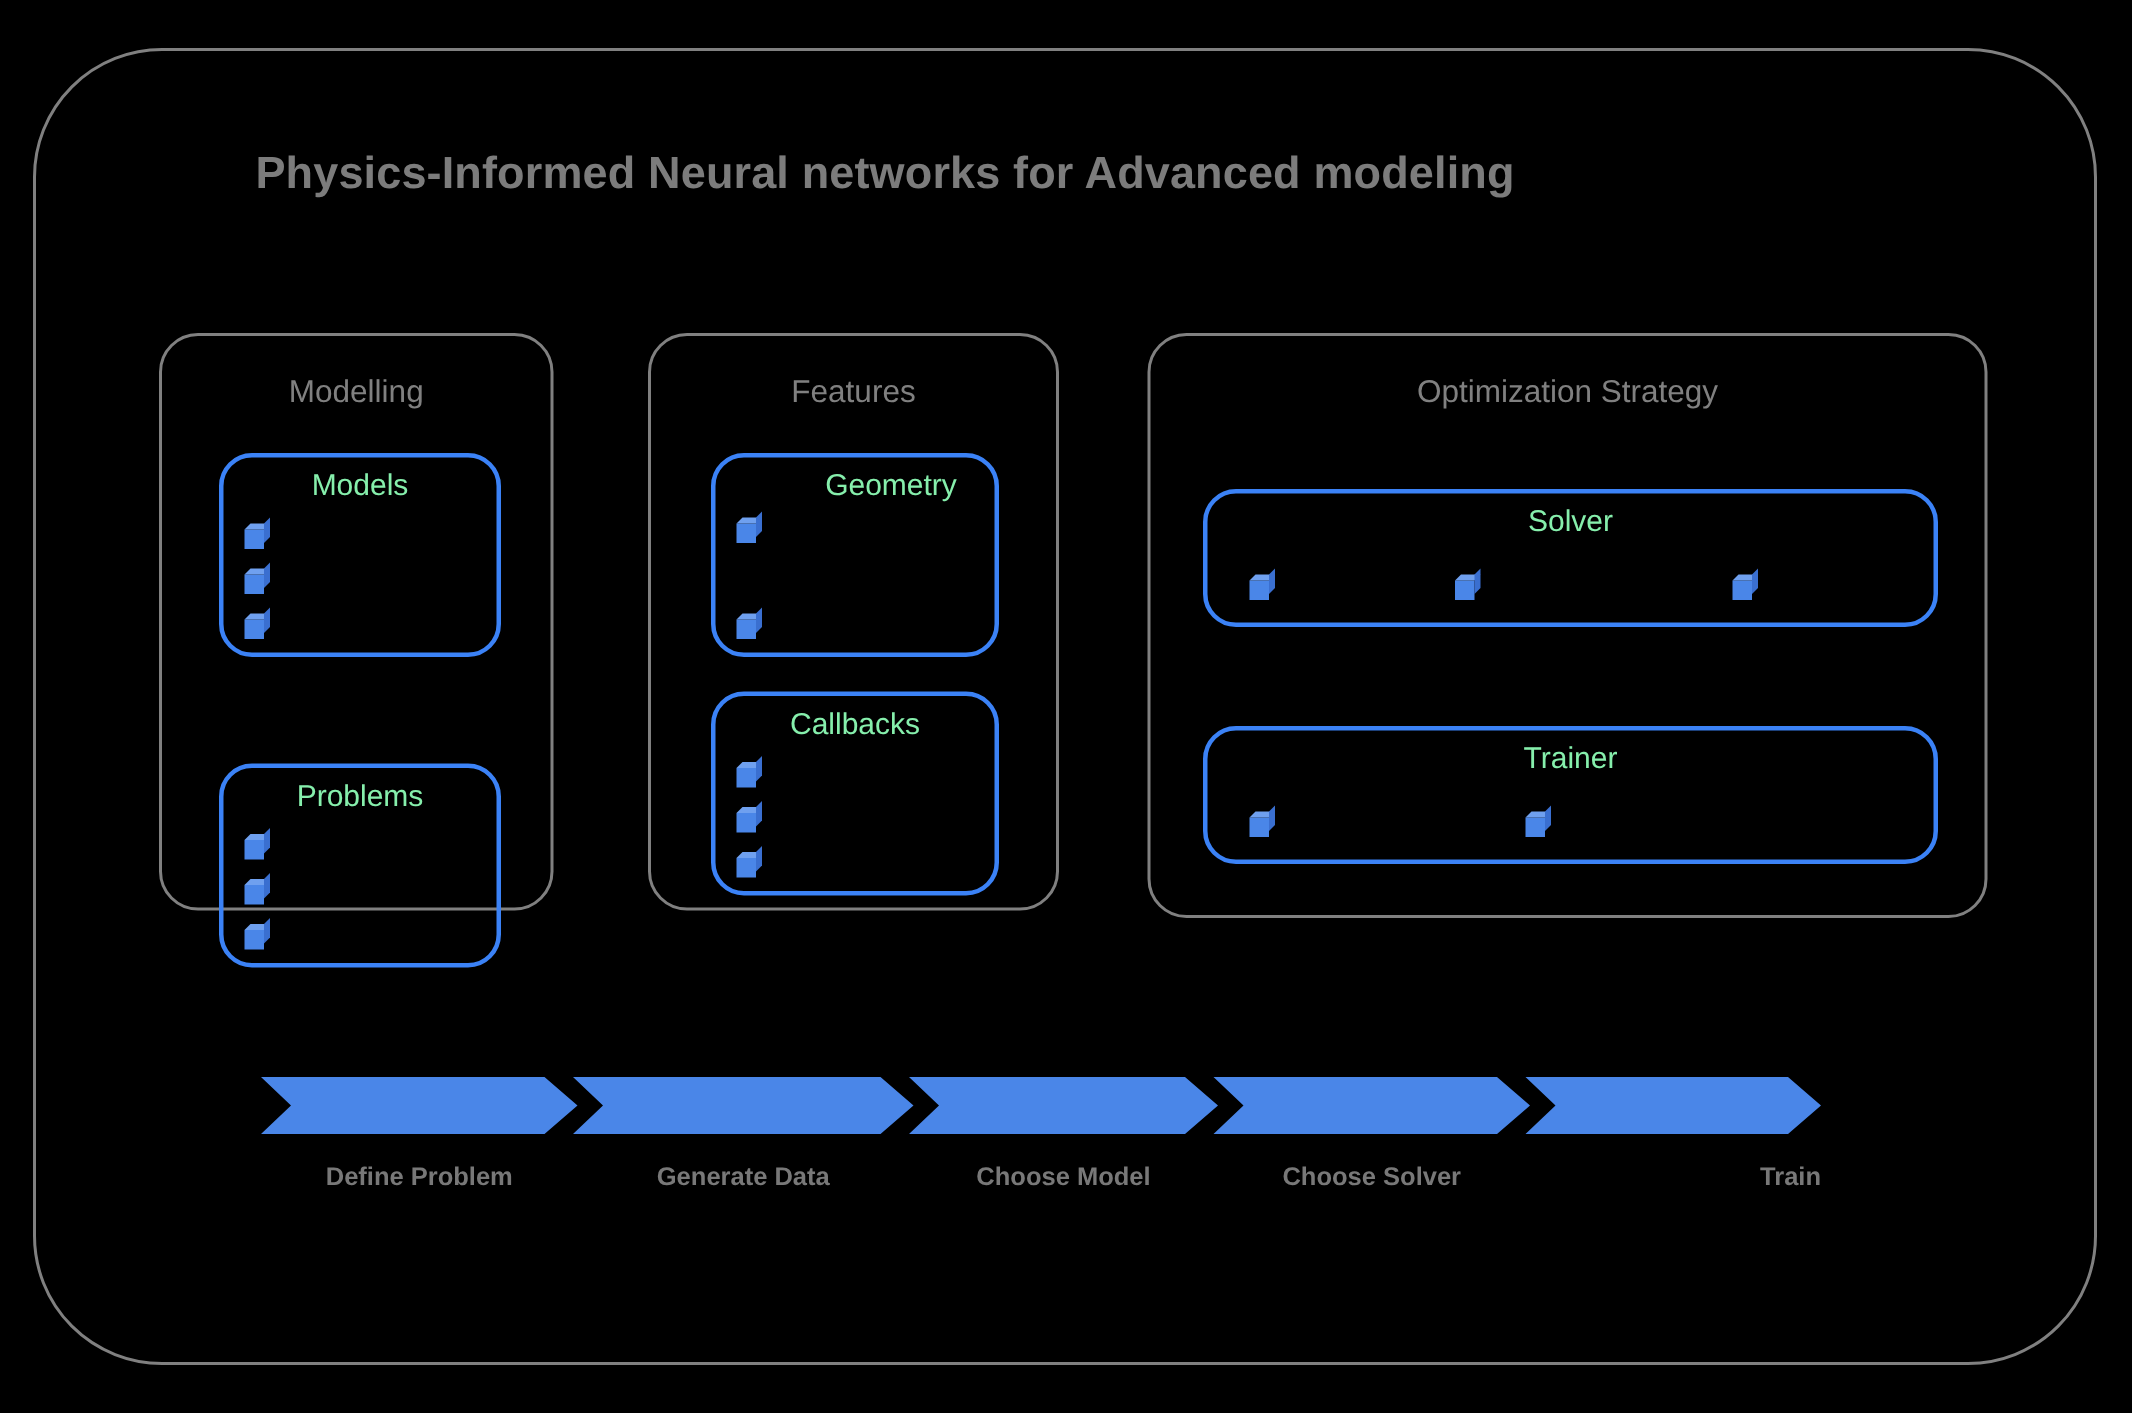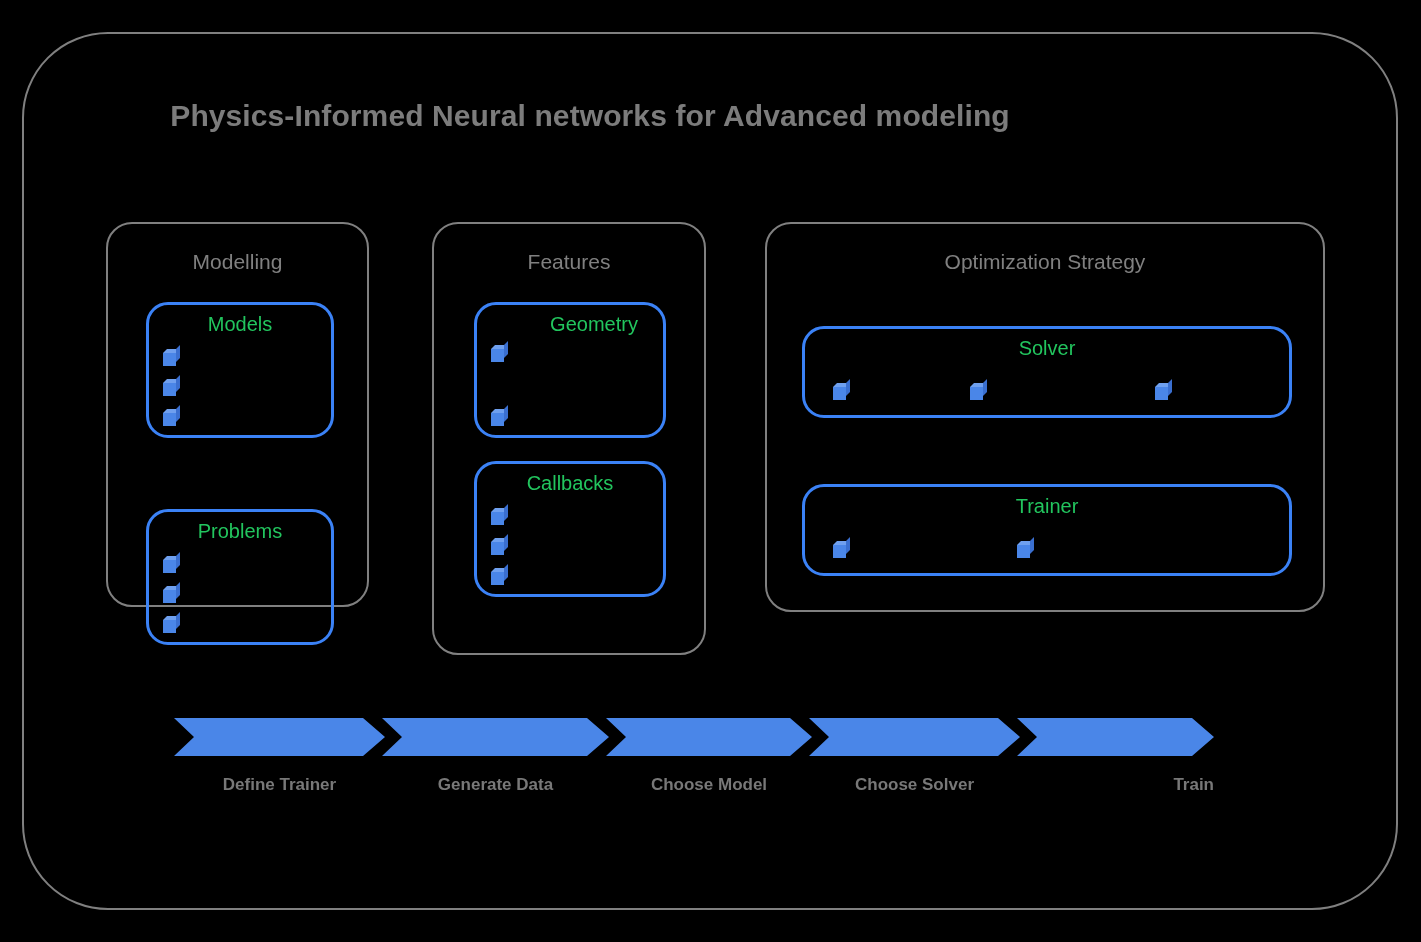--- a/index.html
+++ b/index.html
@@ -66,21 +66,21 @@
     border: 3px solid #3b82f6;
     border-radius: 22px;
     box-sizing: border-box;
   }
   .blue-box-title {
     position: absolute;
     left: 0;
     width: 100%;
     text-align: center;
     font-size: 20px;
-    color: #22c55e;
+    color: #86efac;
   }
 
   
   .cube {
     position: absolute;
     width: 17px;
     height: 17px;
   }
   .cube .face-front {
     position: absolute;
@@ -173,21 +173,21 @@
           <div class="face-side"></div>
       </div>
       <div class="cube" style="left:14px; top:104px;">
         <div class="face-front"></div>
           <div class="face-top-quad"></div>
           <div class="face-side"></div>
       </div>
     </div>
   </div>
 
-  <div class="group-panel" style="left:432px; top:222px; width:274px; height:433px;">
+  <div class="group-panel" style="left:432px; top:222px; width:274px; height:385px;">
     <div class="group-title" style="top:26px;">Features</div>
 
     <div class="blue-box" style="left:40px; top:78px; width:192px; height:136px;">
       <div class="blue-box-title" style="top:8px;padding-left:24px;">Geometry</div>
       <div class="cube" style="left:14px; top:40px;">
         <div class="face-front"></div>
           <div class="face-top-quad"></div>
           <div class="face-side"></div>
       </div>
       <div class="cube" style="left:14px; top:104px;">
@@ -265,19 +265,19 @@
       <polygon points="606,718 790,718 812,737 790,756 606,756 626,737" fill="#4a86e8"></polygon>
     </g>
     <g>
       <polygon points="809,718 998,718 1020,737 998,756 809,756 829,737" fill="#4a86e8"></polygon>
     </g>
     <g>
       <polygon points="1017,718 1192,718 1214,737 1192,756 1017,756 1037,737" fill="#4a86e8"></polygon>
     </g>
   </svg>
 
-  <div class="chev-label" style="left:174px; top:775px; width:211px;">Define Trainer</div>
+  <div class="chev-label" style="left:174px; top:775px; width:211px;">Define Problem</div>
   <div class="chev-label" style="left:382px; top:775px; width:227px;">Generate Data</div>
   <div class="chev-label" style="left:606px; top:775px; width:206px;">Choose Model</div>
   <div class="chev-label" style="left:809px; top:775px; width:211px;">Choose Solver</div>
   <div class="chev-label" style="left:1017px; top:775px; width:197px;text-align:right;">Train</div>
 
 </div>
 
 </body></html>

